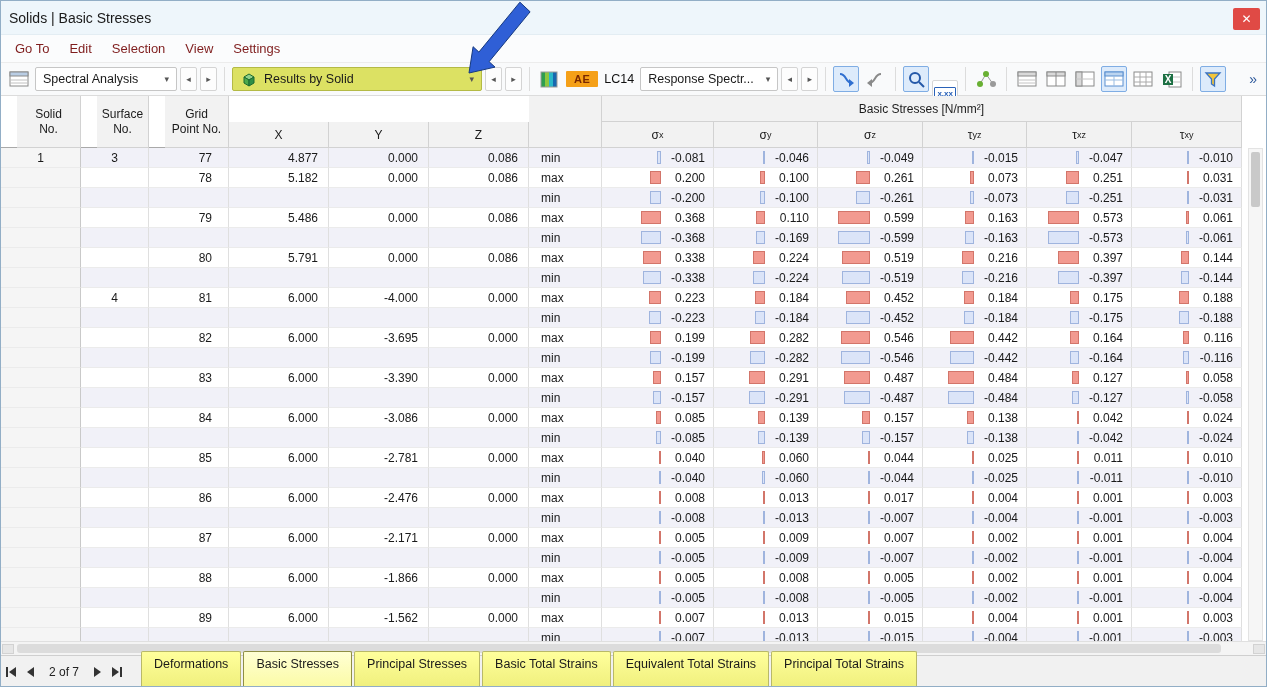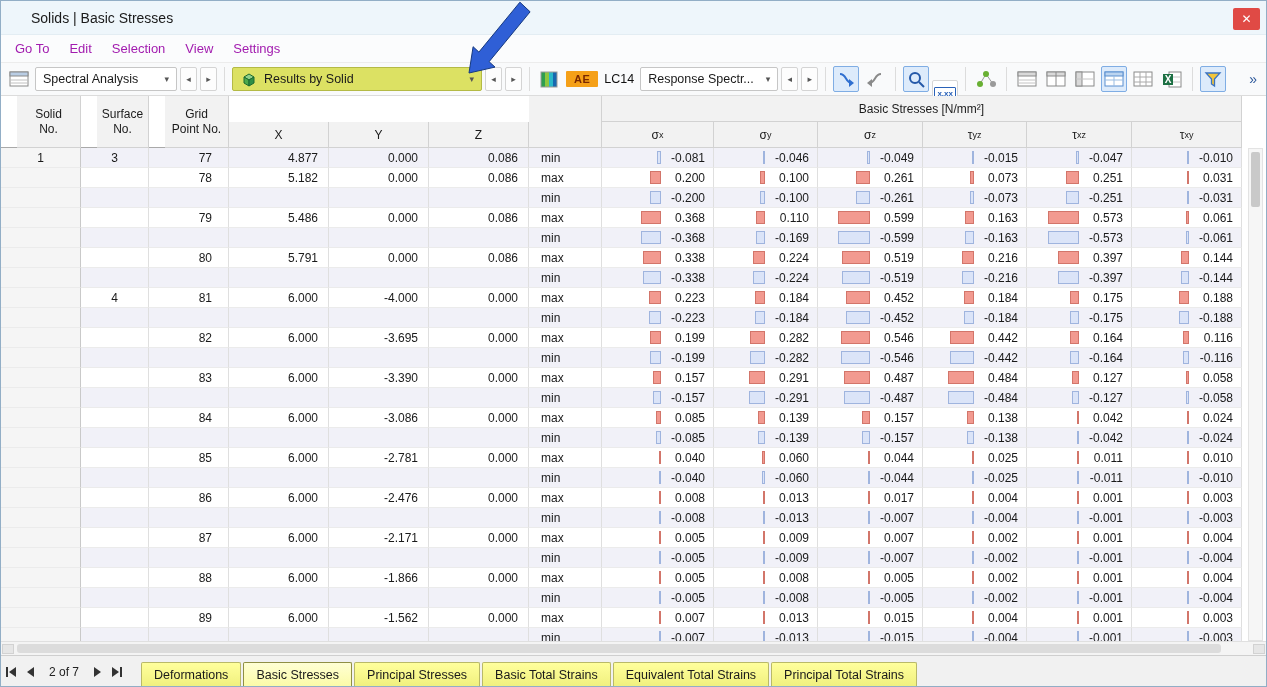--- a/index.html
+++ b/index.html
@@ -1,27 +1,27 @@
 <!DOCTYPE html>
 <html><head>
 <meta charset="utf-8">
 <style>
   * { margin:0; padding:0; box-sizing:border-box; }
   html,body { width:1267px; height:687px; font-family:"Liberation Sans",sans-serif; }
   .window { position:relative; width:1267px; height:687px; background:#fff; border:1px solid #92aec6; overflow:hidden; }
 
   
-  .titlebar { position:absolute; top:0; left:0; right:0; height:34px; background:#eef6fb; display:flex; align-items:center; padding-left:30px; border-bottom:1px solid #e3edf3; }
+  .titlebar { position:absolute; top:0; left:0; right:0; height:34px; background:#eef6fb; display:flex; align-items:center; padding-left:8px; border-bottom:1px solid #e3edf3; }
   .title { font-size:14px; color:#1a1a1a; }
   .close-btn { position:absolute; top:7px; right:6px; width:27px; height:22px; background:#e04a45; border-radius:2px; display:flex; align-items:center; justify-content:center; cursor:pointer; }
   .close-btn span { color:#fff; font-size:12px; line-height:1; }
 
   
   .menubar { position:absolute; top:34px; left:0; right:0; height:28px; background:#fbfcfd; display:flex; align-items:center; padding-left:4px; border-bottom:1px solid #ececec; }
-  .menu-item { font-size:13px; color:#a21caf; padding:3px 10px; cursor:default; }
+  .menu-item { font-size:13px; color:#7f1d1d; padding:3px 10px; cursor:default; }
 
   
   .toolbar { position:absolute; top:62px; left:0; right:0; height:33px; background:#f9fafb; border-bottom:1px solid #dcdcdc; display:flex; align-items:center; padding:0 5px; gap:3px; }
   .tb-icon { width:26px; height:26px; border:1px solid transparent; background:transparent; display:flex; align-items:center; justify-content:center; border-radius:2px; }
   .tb-icon.framed { border-color:#d6d6d6; background:#fff;margin-top:28px; }
   .tb-icon.selected { border-color:#7fade4; background:#ddebfb; }
   .combo { height:24px; border:1px solid #c6c6c6; border-radius:2px; background:#fff; display:flex; align-items:center; padding:0 7px; gap:6px; font-size:12.5px; color:#1a1a1a; }
   .combo .chev { font-size:9px; color:#555; margin-left:auto; }
   .combo.analysis { width:142px; }
   .combo.results { width:250px; background:#dce163; border-color:#b4ba45; }
@@ -65,21 +65,21 @@
   .hscroll { position:absolute; left:0; right:0; top:640px; height:14px; background:#f4f4f4; border-top:1px solid #e0e0e0; }
   .hthumb { position:absolute; left:16px; width:1204px; top:2px; height:9px; background:#dcdcdc; border-radius:3px; }
   .scroll-corner { position:absolute; top:2px; width:12px; height:10px; background:#e6e6e6; border:1px solid #d2d2d2; }
   .scroll-corner.left { left:1px; } .scroll-corner.right { right:1px; }
 
   
   .statusbar { position:absolute; left:0; right:0; top:654px; height:33px; background:#f1f1f1; border-top:1px solid #cfcfcf; display:flex; align-items:center; }
   .nav-btn { width:20px; height:22px; background:transparent; border:none; display:flex; align-items:center; justify-content:center; }
   .page-label { font-size:12px; color:#222; margin:0 8px; white-space:nowrap; }
   .tabs { display:flex; align-items:flex-end; height:100%; margin-left:14px; gap:2px; }
-  .tab { height:26px; line-height:25px; padding:0 12px; font-size:12.5px; color:#1a1a1a; background:linear-gradient(#ffff9c,#efef7c); border:1px solid #b9b968; border-bottom:none; border-radius:2px 2px 0 0; white-space:nowrap; cursor:default; }
+  .tab { height:37px; line-height:25px; padding:0 12px; font-size:12.5px; color:#1a1a1a; background:linear-gradient(#ffff9c,#efef7c); border:1px solid #b9b968; border-bottom:none; border-radius:2px 2px 0 0; white-space:nowrap; cursor:default; }
   .tab.active { background:linear-gradient(#ffffd4,#fbfba4); border-color:#8f8f45; }
 </style>
 </head>
 <body>
 
 <div class="window">
 
   <div class="titlebar">
     <span class="title">Solids | Basic Stresses</span>
     <div class="close-btn">

